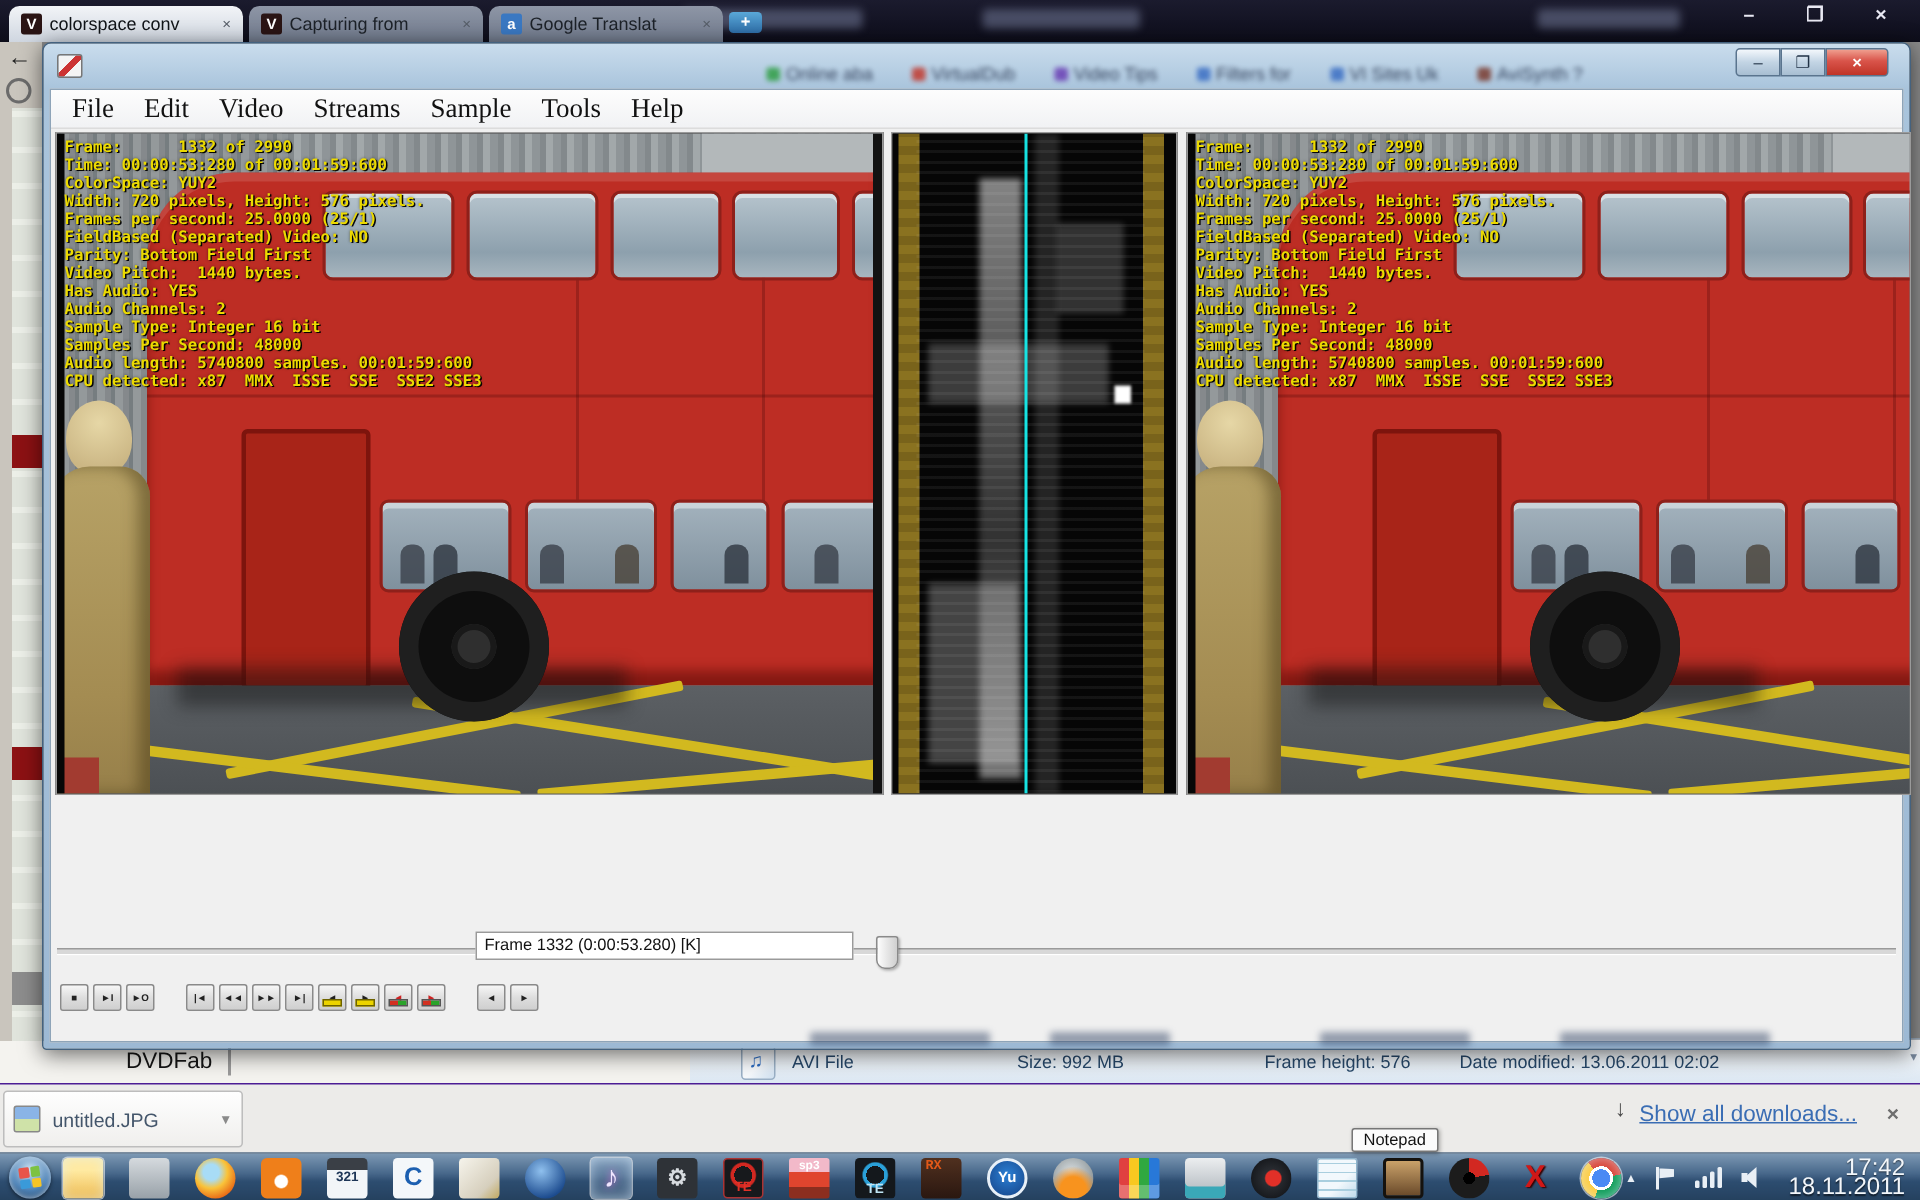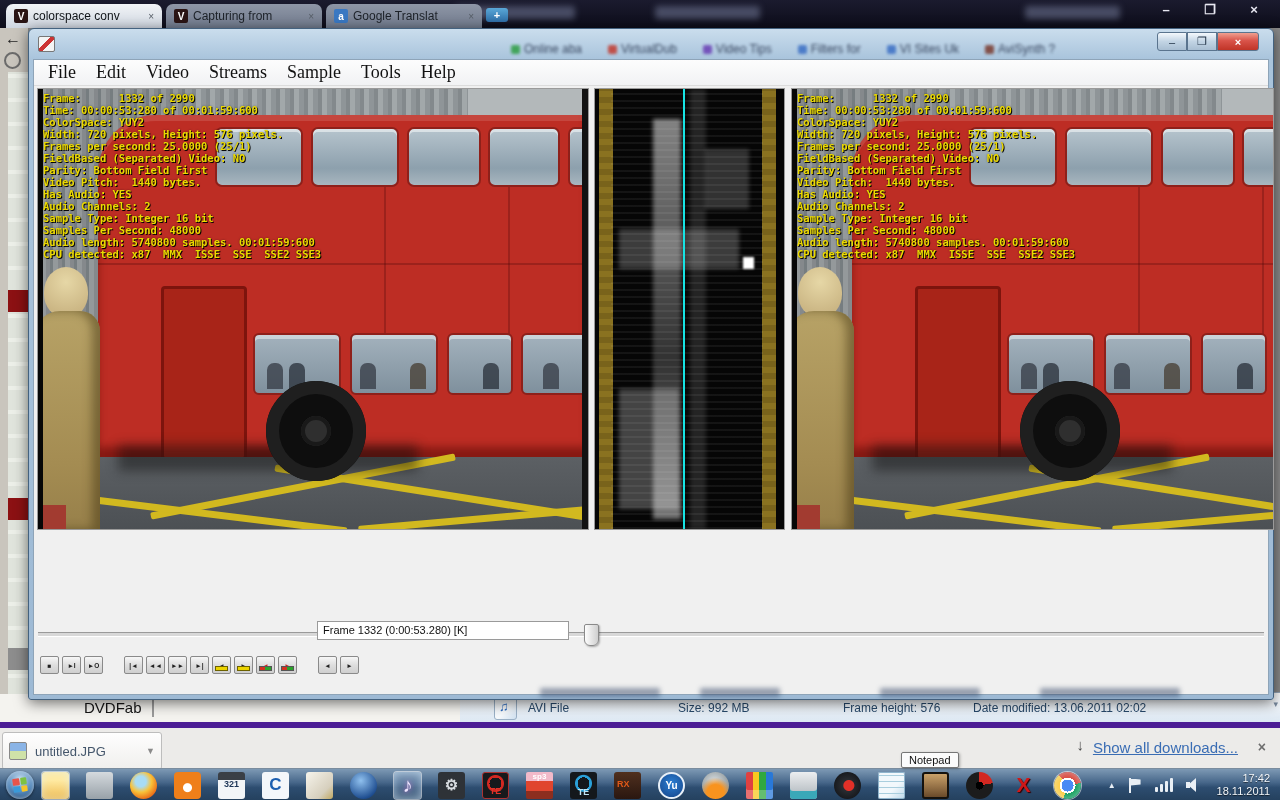--- a/index.html
+++ b/index.html
@@ -163,21 +163,21 @@
   .avi-ico{position:absolute;left:36px;top:4px;width:21px;height:21px;border-radius:3px;
     background:linear-gradient(135deg,#f6f9fc 55%,#cfe0f0);border:1px solid #9ab0c6;}
   .avi-ico::after{content:"♫";position:absolute;left:4px;top:1px;font-size:13px;color:#2d6cc0;}
   .exp-text{position:absolute;top:8px;font-size:12px;color:#27486a;white-space:nowrap;}
   .exp-type{left:70px;} .exp-f0{left:220px;} .exp-f1{left:385px;} .exp-f2{left:515px;}
   .exp-scroll{position:absolute;right:2px;top:6px;font-size:9px;color:#7a8ba0;}
   .glassblob{position:absolute;height:9px;border-radius:2px;background:rgba(35,55,90,.45);filter:blur(2.5px);z-index:31;}
 
   
   .shelf{position:absolute;left:0;top:722px;width:1280px;height:46px;background:#ecebe9;
-    border-top:6px solid #4c1d95;z-index:22;}
+    border-top:1px solid #4c1d95;z-index:22;}
   .dl-item{position:absolute;left:2px;top:4px;width:160px;height:38px;box-sizing:border-box;
     background:linear-gradient(#fefefe,#f0efed);border:1px solid #bdbdbd;border-radius:3px;
     display:flex;align-items:center;gap:8px;padding:0 6px;}
   .dl-ico{flex:0 0 16px;height:16px;border:1px solid #888;border-radius:2px;
     background:linear-gradient(180deg,#8ab4e6 0 8px,#cfe2a8 8px);}
   .dl-name{flex:1;font-size:13px;color:#44566b;white-space:nowrap;overflow:hidden;}
   .dl-caret{flex:0 0 auto;font-size:9px;color:#8a8a8a;}
   .dl-arrow{position:absolute;right:196px;top:8px;font-size:15px;font-weight:bold;color:#4a4a4a;}
   .show-all{position:absolute;right:42px;top:11px;font-size:15px;color:#3a6db4;text-decoration:underline;white-space:nowrap;}
   .shelf-x{position:absolute;right:14px;top:11px;font-size:14px;font-weight:bold;color:#6e6e6e;}
@@ -213,22 +213,22 @@
   .tb-mail{background:linear-gradient(135deg,#f6f4ec,#d6cfbd 70%,#c0a860);}
   .tb-orbblue{border-radius:50%;background:radial-gradient(circle at 40% 32%,#8fc0ee,#1c4b8e 75%);}
   .tb-music{font-size:20px;color:#efe6ff;text-shadow:0 0 5px #d86ad8;}
   .tb-gears{background:#2e3237;font-size:15px;color:#d8dce0;}
   .tb-te{background:radial-gradient(circle at 50% 42%,transparent 0 6px,#d22821 6px 8px,transparent 9px),#17191c;
     color:#e03228;align-items:flex-end;padding-bottom:2px;border:1px solid #a33;}
   .tb-sp3{background:linear-gradient(180deg,#f2b9c9 0 9px,#e0452e 9px 19px,#8c2e1f 19px);
     color:#fff;align-items:flex-start;padding-top:0;font-size:8px;border-radius:2px;}
   .tb-qte{background:radial-gradient(circle at 50% 42%,transparent 0 6px,#2aa0d8 6px 8px,transparent 9px),#14181c;
     color:#bfe4f4;align-items:flex-end;padding-bottom:2px;}
-  .tb-rx{background:linear-gradient(#50301f,#2a1710);color:#e05818;align-items:center;justify-content:flex-start;
-    padding:0 16px 3px 3px;}
+  .tb-rx{background:linear-gradient(#50301f,#2a1710);color:#e05818;align-items:flex-start;justify-content:flex-start;
+    padding:0 16px 3px 3px;font-family:Liberation Mono, monospace;}
   .tb-yu{border-radius:50%;background:radial-gradient(circle at 50% 40%,#2a7fd4,#1a4f96 80%);
     border:2px solid #e8f0f8;font-size:10px;}
   .tb-fire{border-radius:50%;background:radial-gradient(circle at 50% 78%,#f8931e 0 34%,transparent 62%),
     radial-gradient(circle at 45% 38%,#dde2e4,#899296 75%);}
   .tb-blocks{background:linear-gradient(90deg,#e04040 0 25%,#f8c820 0 50%,#30a840 0 75%,#2878d8 0);border-radius:2px;
     box-shadow:inset 0 -9px 0 rgba(255,255,255,.25);}
   .tb-scan{background:linear-gradient(#eceef0,#aab2b8);box-shadow:inset 0 -8px 0 #3aa8b8;}
   .tb-dial2{border-radius:50%;background:radial-gradient(circle at 55% 50%,#e23028 0 5px,transparent 6px),
     radial-gradient(circle,#34383e,#14161a 80%);}
   .tb-notepad{background:linear-gradient(135deg,#f2f8fc 60%,#bcd8ea);border-radius:2px;
@@ -246,21 +246,21 @@
   .tray-flag::after{content:"";position:absolute;left:2px;top:1px;width:10px;height:7px;
     background:#e9eff5;clip-path:polygon(0 0,100% 15%,100% 85%,0 100%);}
   .tray-net{display:flex;align-items:flex-end;gap:2px;height:14px;}
   .tray-net i{width:3px;background:#e9eff5;border-radius:1px;}
   .tray-net i:nth-child(1){height:5px;} .tray-net i:nth-child(2){height:8px;}
   .tray-net i:nth-child(3){height:11px;} .tray-net i:nth-child(4){height:14px;}
   .tray-vol{position:relative;width:18px;height:16px;}
   .tray-vol::before{content:"";position:absolute;left:0;top:5px;width:4px;height:6px;background:#e9eff5;}
   .tray-vol::after{content:"";position:absolute;left:2px;top:1px;border-right:8px solid #e9eff5;
     border-top:7px solid transparent;border-bottom:7px solid transparent;}
-  .tray-clock{text-align:right;color:#f2f6fa;font-size:11px;line-height:13px;text-shadow:0 1px 1px rgba(0,0,0,.6);}
+  .tray-clock{text-align:right;color:#f2f6fa;font-size:16px;line-height:13px;text-shadow:0 1px 1px rgba(0,0,0,.6);}
 </style>
 </head>
 <body>
 
 <div class="screen">
 
   <div class="topstrip">
     <div class="bgblob" style="left:455px;top:6px;width:120px;"></div>
     <div class="bgblob" style="left:655px;top:6px;width:105px;"></div>
     <div class="bgblob" style="left:1025px;top:6px;width:95px;"></div>

